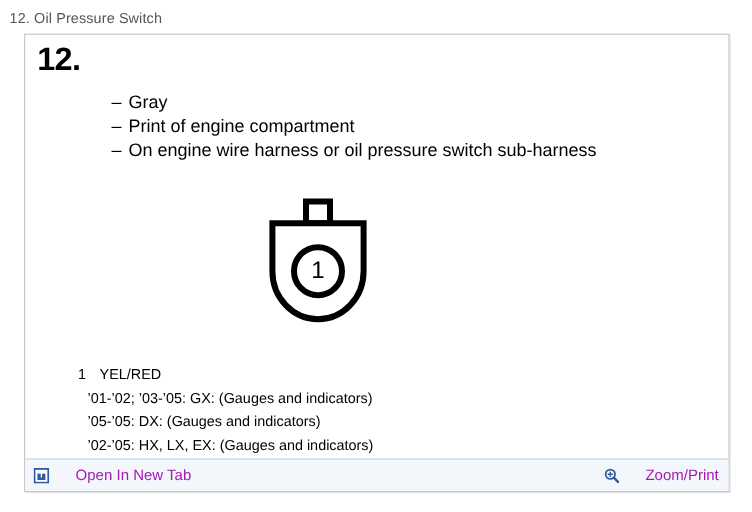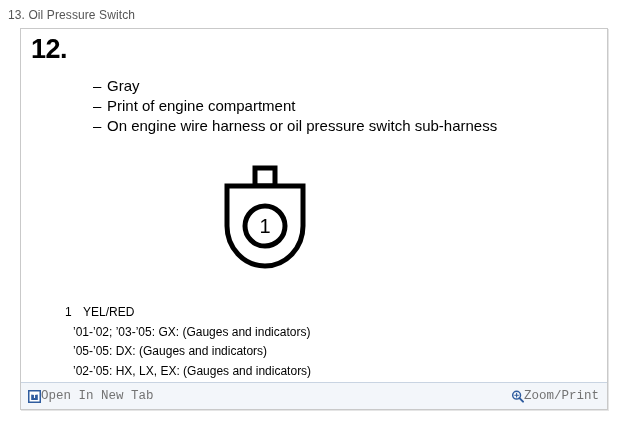--- a/index.html
+++ b/index.html
@@ -137,33 +137,32 @@
     background: #f3f6fa;
     border-top: 1px solid #c9d4e2;
     display: flex;
     align-items: center;
     justify-content: space-between;
     padding: 0 8px 0 7px;
   }
   .tb-link {
     display: flex;
     align-items: center;
-    gap: 0;
-    color: #737373;
+    gap: 22px;
+    color: #a21caf;
     font-size: 12.5px;
     cursor: pointer;
     white-space: nowrap;
-    font-family: Liberation Mono, monospace;
   }
   .tb-link svg { display: block; }
 </style>
 </head>
 <body>
 
-<div class="breadcrumb">13. Oil Pressure Switch</div>
+<div class="breadcrumb">12. Oil Pressure Switch</div>
 
 <div class="panel">
 
   <div class="sheet">
 
     <div class="title-row">
       <span class="title-num">12.</span>
     </div>
 
     <div class="bullets">

